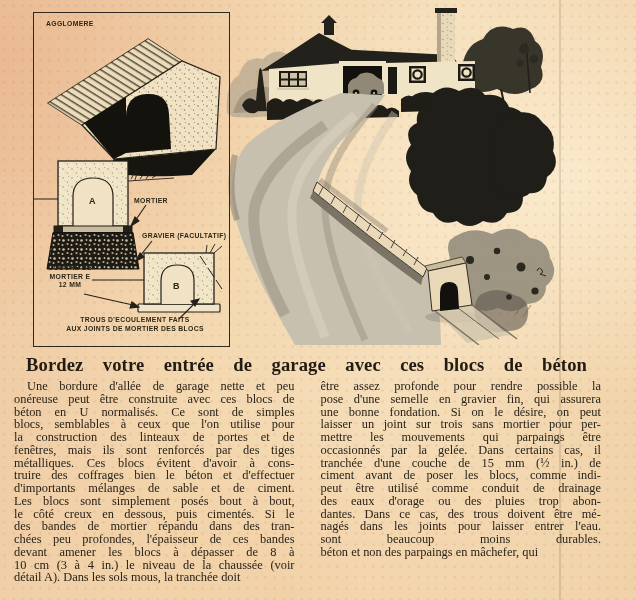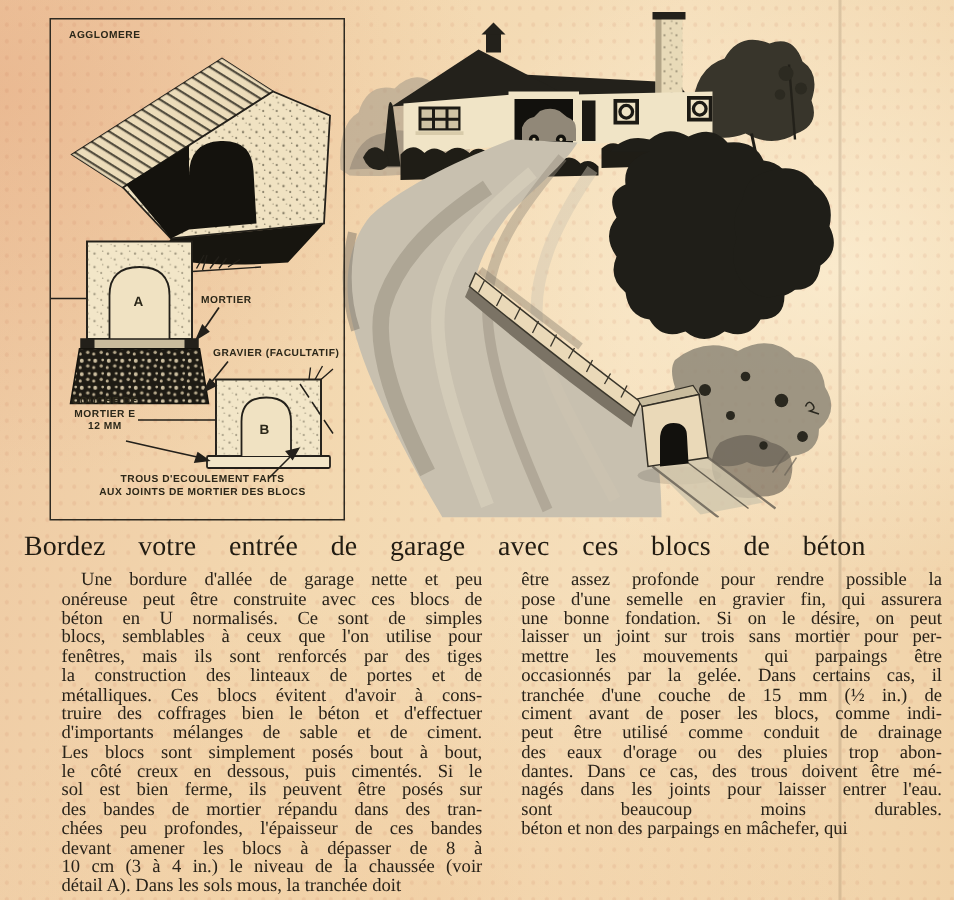--- a/index.html
+++ b/index.html
@@ -35,26 +35,26 @@
   }
   .dlabel.center{text-align:center;white-space:normal;}
   .blocktag{
     position:absolute;font-family:"Liberation Sans",sans-serif;
     font-size:9px;font-weight:700;color:#2b2719;z-index:3;
   }
   
   .house{position:absolute;left:225px;top:5px;z-index:1;}
   
   .headline{
-    position:absolute;left:16px;top:353px;width:561px;z-index:2;
-    font-weight:400;font-size:18.6px;line-height:23px;color:#221c12;
+    position:absolute;left:26px;top:353px;width:561px;z-index:2;
+    font-weight:700;font-size:18.6px;line-height:23px;color:#221c12;
     letter-spacing:.1px;word-spacing:1px;
     text-align:justify;text-align-last:justify;
   }
-  .cols{position:absolute;left:41px;top:380px;width:587px;display:flex;gap:26px;z-index:2;}
+  .cols{position:absolute;left:14px;top:380px;width:587px;display:flex;gap:26px;z-index:2;}
   .col{flex:1;font-size:12.4px;line-height:12.75px;color:#29231a;}
   .tline{text-align:justify;text-align-last:justify;}
   .col .tline:last-child{text-align-last:left;}
   .col-left .tline:first-child{text-indent:13px;}
 </style>
 </head>
 <body>
 
 <div class="page">
   <div class="crease"></div>
@@ -263,28 +263,27 @@
   </svg>
 
   <h1 class="headline" style="margin:0;">Bordez votre entrée de garage avec ces blocs de béton</h1>
 
   <div class="cols">
     <div class="col col-left">
         <div class="tline">Une bordure d'allée de garage nette et peu</div>
         <div class="tline">onéreuse peut être construite avec ces blocs de</div>
         <div class="tline">béton en U normalisés. Ce sont de simples</div>
         <div class="tline">blocs, semblables à ceux que l'on utilise pour</div>
+        <div class="tline">la construction des linteaux de portes et de</div>
         <div class="tline">fenêtres, mais ils sont renforcés par des tiges</div>
-        <div class="tline">la construction des linteaux de portes et de</div>
         <div class="tline">métalliques. Ces blocs évitent d'avoir à cons-</div>
         <div class="tline">truire des coffrages bien le béton et d'effectuer</div>
         <div class="tline">d'importants mélanges de sable et de ciment.</div>
         <div class="tline">Les blocs sont simplement posés bout à bout,</div>
         <div class="tline">le côté creux en dessous, puis cimentés. Si le</div>
-        <div class="tline">sol est bien ferme, ils peuvent être posés sur</div>
         <div class="tline">des bandes de mortier répandu dans des tran-</div>
         <div class="tline">chées peu profondes, l'épaisseur de ces bandes</div>
         <div class="tline">devant amener les blocs à dépasser de 8 à</div>
         <div class="tline">10 cm (3 à 4 in.) le niveau de la chaussée (voir</div>
         <div class="tline">détail A). Dans les sols mous, la tranchée doit</div>
       </div>
     <div class="col col-right">
         <div class="tline">être assez profonde pour rendre possible la</div>
         <div class="tline">pose d'une semelle en gravier fin, qui assurera</div>
         <div class="tline">une bonne fondation. Si on le désire, on peut</div>

